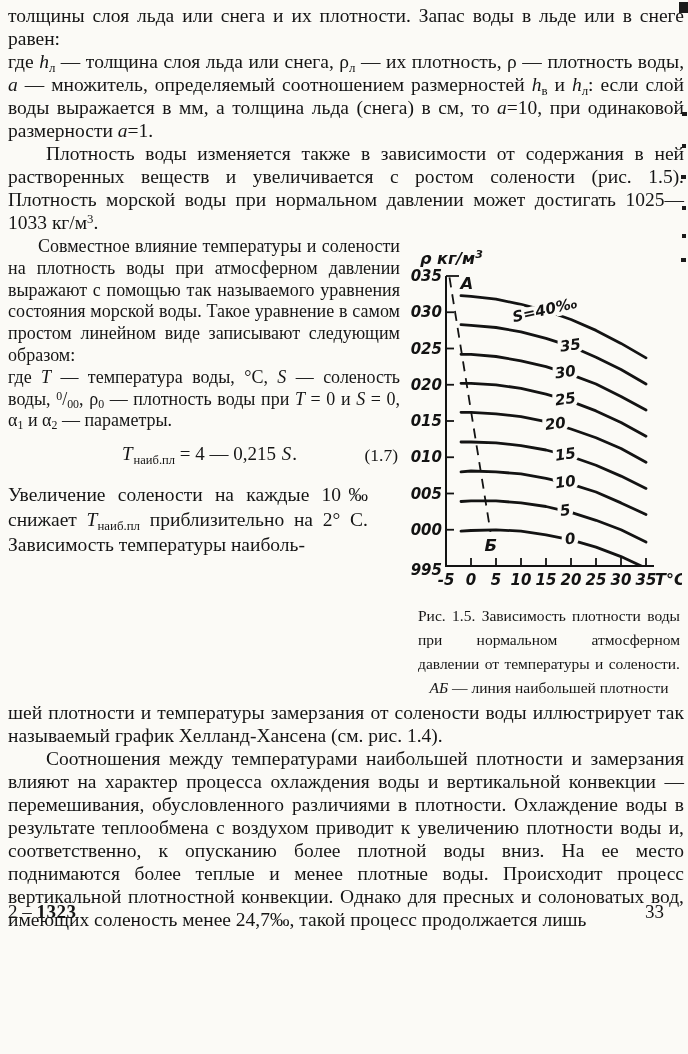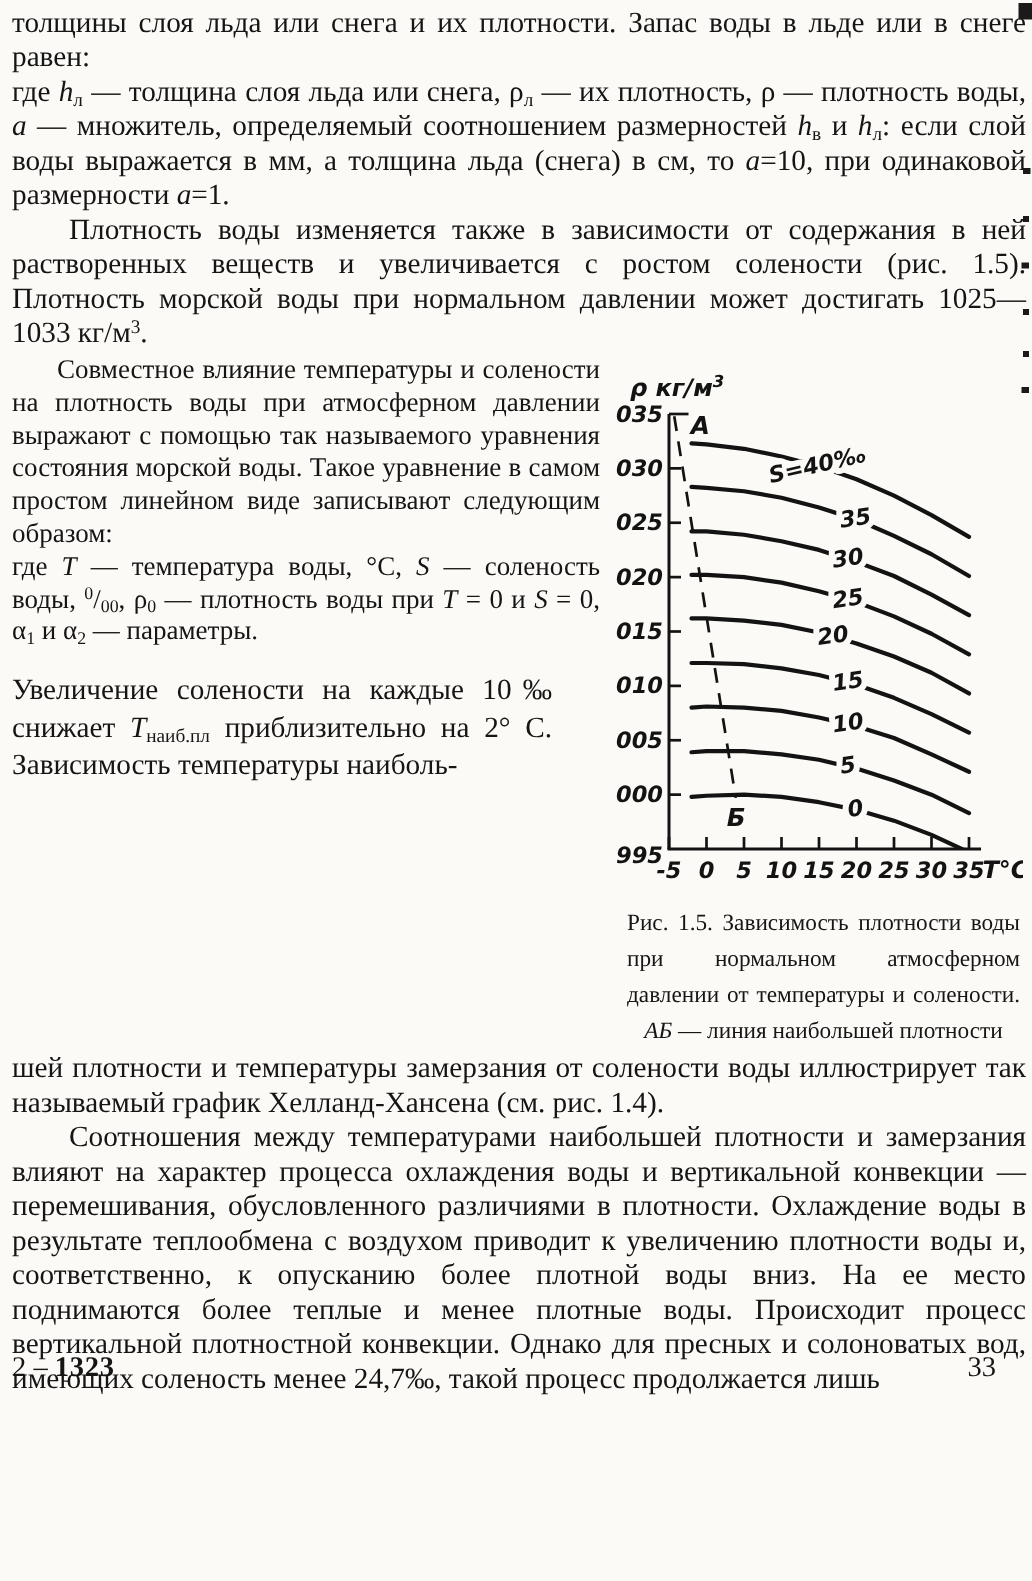--- a/index.html
+++ b/index.html
@@ -60,20 +60,24 @@
   <p class="indent"><span>Плотность воды изменяется также в зависимости от содержания в ней растворенных веществ и увеличивается с ростом солености (рис. 1.5). Плотность морской воды при нормальном давлении может достигать 1025—1033 кг/м</span><sup>3</sup><span>.</span></p>
 
   <div class="twocol">
     <div class="col-left">
       <p class="indent">Совместное влияние температуры и солености на плотность воды при атмосферном давлении выражают с помощью так называемого уравнения состояния морской воды. Такое уравнение в самом простом линейном виде записывают следующим образом:</p>
 
 
       <p><span>где </span><i>T</i><span> — температура воды, °С, </span><i>S</i><span> — соленость воды, </span><sup>0</sup><span>/</span><sub>00</sub><span>, ρ</span><sub>0</sub><span> — плотность воды при </span><i>T</i><span> = 0 и </span><i>S</i><span> = 0, α</span><sub>1</sub><span> и α</span><sub>2</sub><span> — параметры.</span></p>
 
 
+      <div class="eq">
+        <span class="formula"><i>T</i><sub>наиб.пл</sub><span> = 4 — 0,215 </span><i>S</i><span>.</span></span>
+        <span class="eqnum">(1.7)</span>
+      </div>
 
       <p class="p7"><span>Увеличение солености на каждые 10‰ снижает </span><i>T</i><sub>наиб.пл</sub><span> приблизительно на 2° С. Зависимость температуры наиболь-</span></p>
     </div>
 
     <div class="col-right">
       <figure>
         <svg id="density-chart" viewBox="0 0 272 352" width="272" height="352">
             <defs>
               <clipPath id="plotclip">
                 <rect x="37" y="22" width="216" height="304"></rect>

